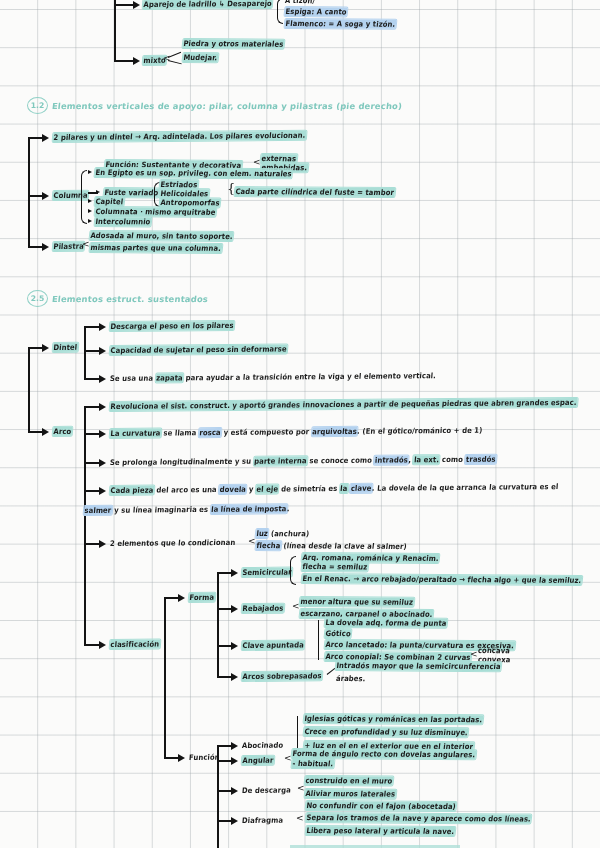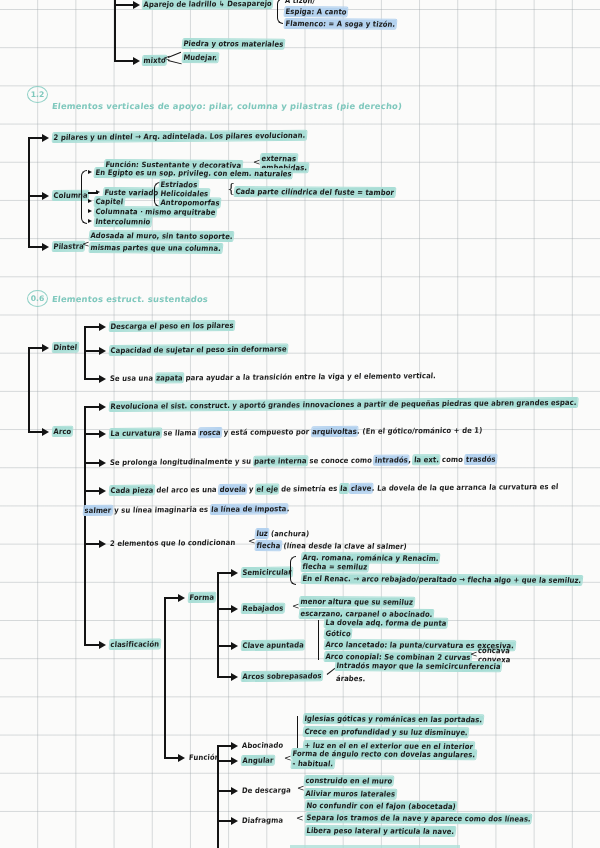--- a/index.html
+++ b/index.html
@@ -123,21 +123,21 @@
 
   <div class="hline" style="left:114px;top:60px;width:23px;"></div>
   <div class="arrow" style="left:133px;top:57px;"></div>
   <div class="hw sk1" style="left:143px;top:56px;"><span class="hl">mixto</span></div>
   <div class="lt" style="left:163px;top:54px;">&lt;</div>
   <div class="dia" style="left:168px;top:57px;width:14px;transform:rotate(-22deg);"></div>
   <div class="dia" style="left:168px;top:60px;width:14px;transform:rotate(14deg);"></div>
   <div class="hw sk2" style="left:183px;top:39px;"><span class="hl">Piedra y otros materiales</span></div>
   <div class="hw sk2" style="left:183px;top:53px;"><span class="hl">Mudejar.</span></div>
 
-  <div class="secnum" style="left:27px;top:86px;">1.2</div>
+  <div class="secnum" style="left:27px;top:97px;">1.2</div>
   <div class="sec" style="left:52px;top:101px;">Elementos verticales de apoyo: pilar, columna y pilastras (pie derecho)</div>
 
   <div class="vline" style="left:28px;top:137px;height:110px;"></div>
   <div class="hline" style="left:28px;top:137px;width:18px;"></div>
   <div class="arrow" style="left:42px;top:134px;"></div>
   <div class="hw sk1" style="left:53px;top:133px;"><span class="hl">2 pilares y un dintel → Arq. adintelada. Los pilares evolucionan.</span></div>
 
   <div class="hline" style="left:28px;top:195px;width:18px;"></div>
   <div class="arrow" style="left:42px;top:192px;"></div>
   <div class="hw sk1" style="left:53px;top:191px;"><span class="hl">Columna</span></div>
@@ -173,21 +173,21 @@
   <div class="tinyarrow" style="left:88px;top:219px;"></div>
   <div class="hw sk2" style="left:95px;top:217px;"><span class="hl">Intercolumnio</span></div>
 
   <div class="hline" style="left:28px;top:246px;width:18px;"></div>
   <div class="arrow" style="left:42px;top:243px;"></div>
   <div class="hw sk1" style="left:53px;top:242px;"><span class="hl">Pilastra</span></div>
   <div class="lt" style="left:82px;top:240px;">&lt;</div>
   <div class="hw sk2" style="left:90px;top:231px;"><span class="hl">Adosada al muro, sin tanto soporte.</span></div>
   <div class="hw sk2" style="left:90px;top:243px;"><span class="hl">mismas partes que una columna.</span></div>
 
-  <div class="secnum" style="left:27px;top:290px;">0.6</div>
+  <div class="secnum" style="left:27px;top:290px;">2.5</div>
   <div class="sec" style="left:52px;top:294px;">Elementos estruct. sustentados</div>
 
   <div class="vline" style="left:28px;top:347px;height:84px;"></div>
 
   <div class="hline" style="left:28px;top:347px;width:18px;"></div>
   <div class="arrow" style="left:42px;top:344px;"></div>
   <div class="hw sk1" style="left:53px;top:343px;"><span class="hl">Dintel</span></div>
 
   <div class="vline" style="left:84px;top:326px;height:52px;"></div>
   <div class="hline" style="left:84px;top:326px;width:18px;"></div>

